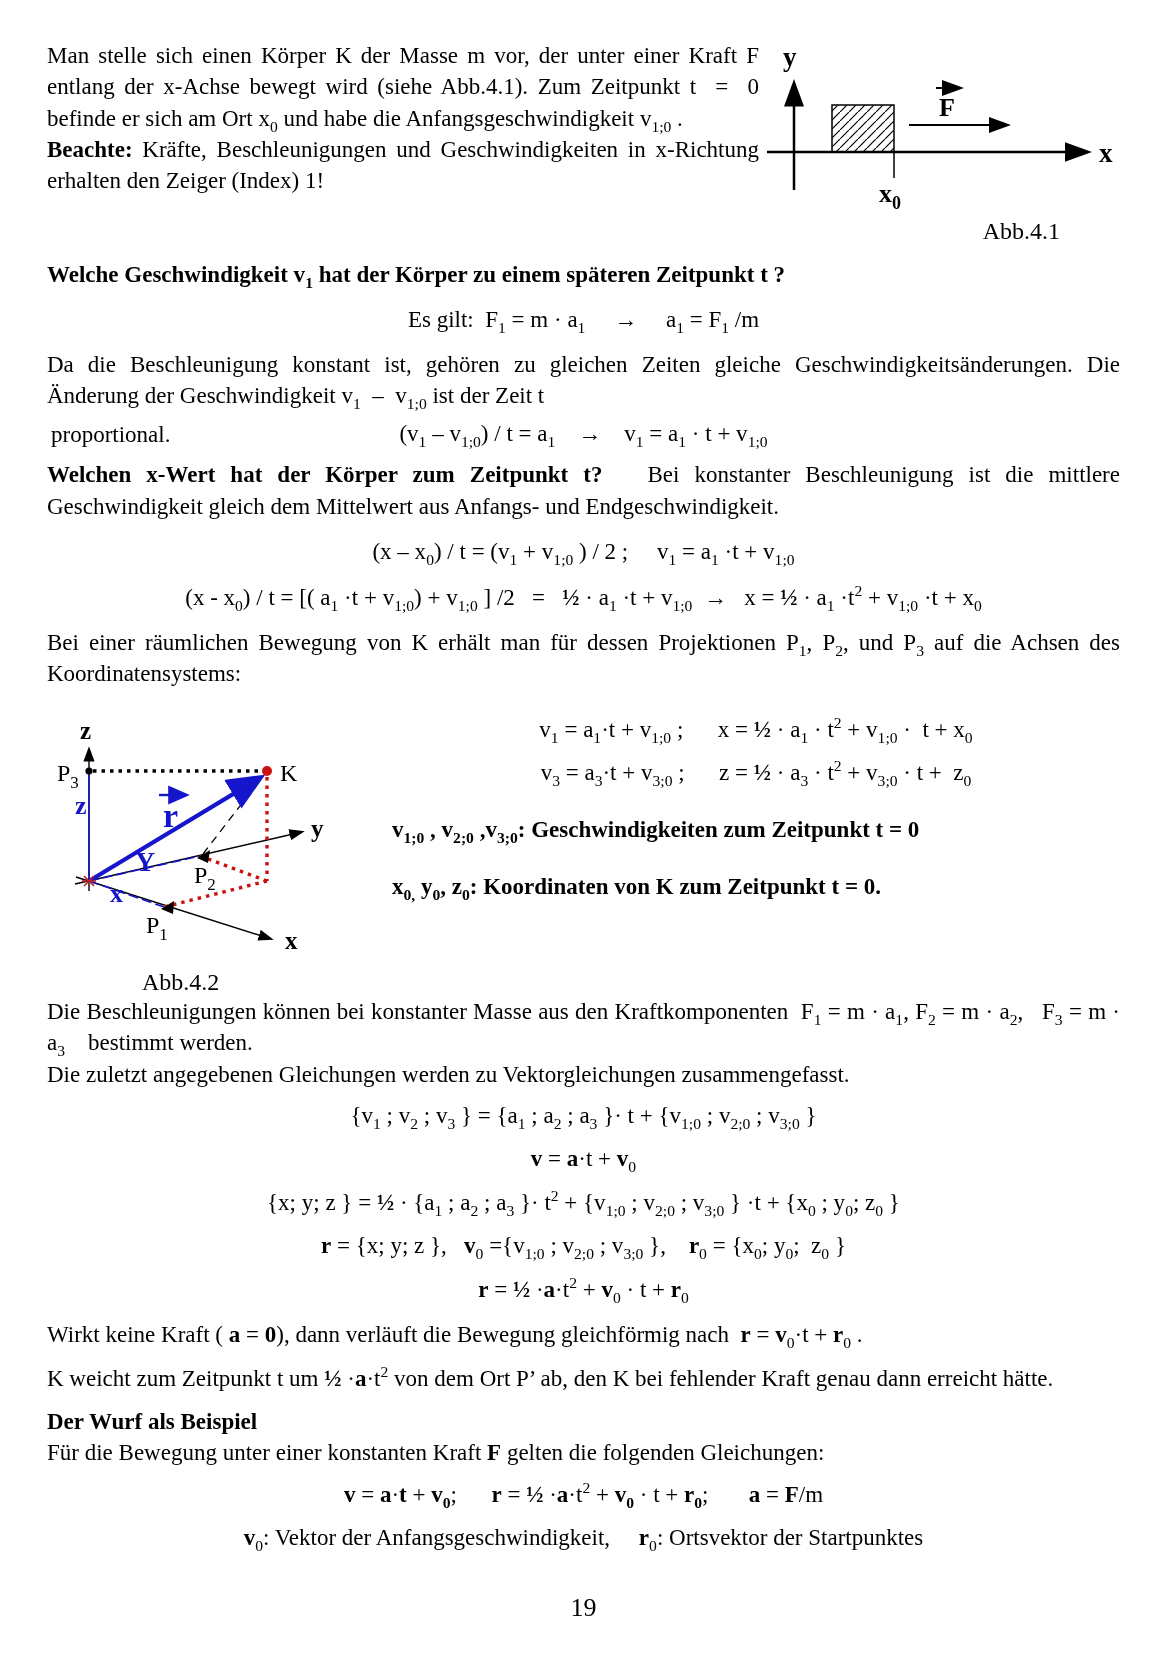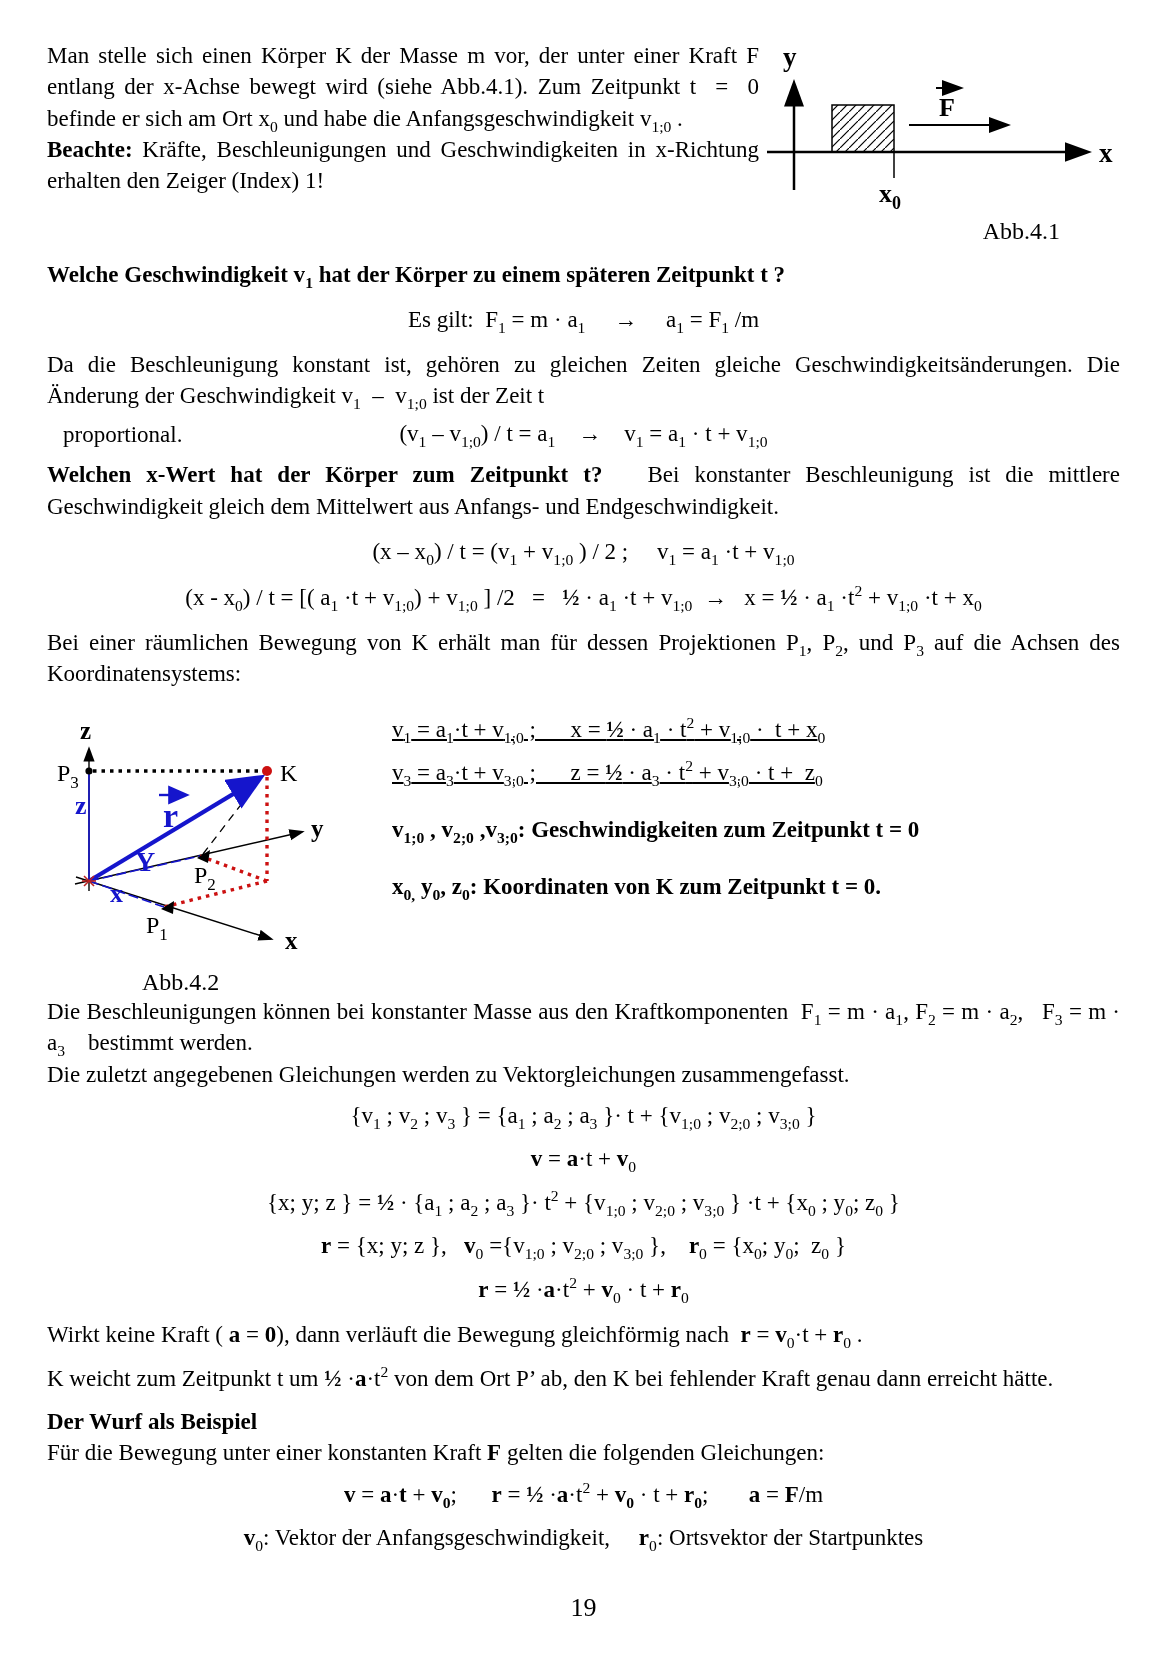--- a/index.html
+++ b/index.html
@@ -11,28 +11,28 @@
   .center{text-align:center;}
   sub{font-size:68%;line-height:0;}
   sup{font-size:68%;line-height:0;}
   .toprow{display:flex;align-items:flex-start;}
   .introcol{width:712px;}
   .fig1col{width:361px;padding-left:0;}
   .fig1col .caption{text-align:right;padding-right:60px;font-size:24px;}
   .headq{font-weight:bold;text-align:left;margin-top:14px;}
   .eqline{text-align:center;margin-top:13px;line-height:1.45;}
   .propline{position:relative;margin-top:7px;line-height:1.45;}
-  .propline .lbl{position:absolute;left:16px;top:0;}
+  .propline .lbl{position:absolute;left:4px;top:0;}
   .mt8{margin-top:12px;}
   .mt10{margin-top:10px;font-family:Liberation Serif, serif;}
   .figrow{display:flex;margin-top:10px;}
   .fig2col{width:345px;}
   .fig2col .caption{margin-top:2px;padding-left:95px;font-size:24px;}
   .eqcol{flex:1;padding-top:14px;}
-  .eqcol .row{margin-bottom:9px;line-height:1.45;text-decoration:underline;}
+  .eqcol .row{text-align:center;margin-bottom:9px;line-height:1.45;}
   .eqcol .desc{text-align:left;margin-top:24px;line-height:1.45;font-weight:bold;}
   .veceq{text-align:center;margin-top:9px;line-height:1.5;}
   .wurfhead{font-weight:bold;margin-top:12px;}
   .pageno{text-align:center;margin-top:34px;font-size:26px;}
   svg text{font-family:"Liberation Serif","DejaVu Serif",serif;}
 </style>
 </head>
 <body>
 
 <div class="page">

